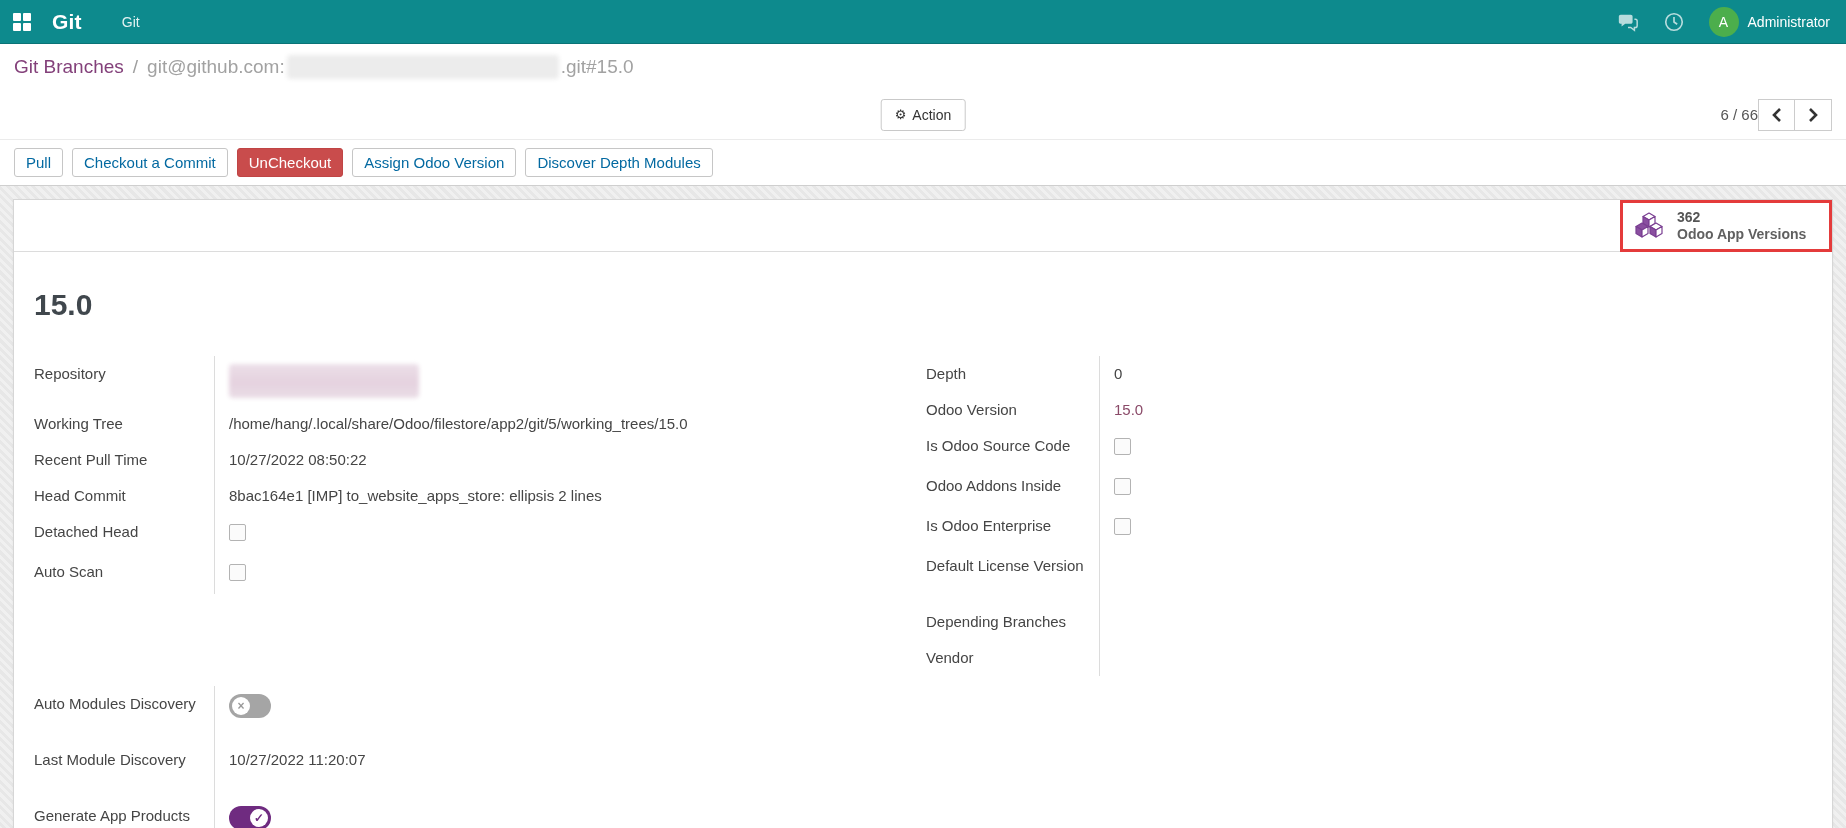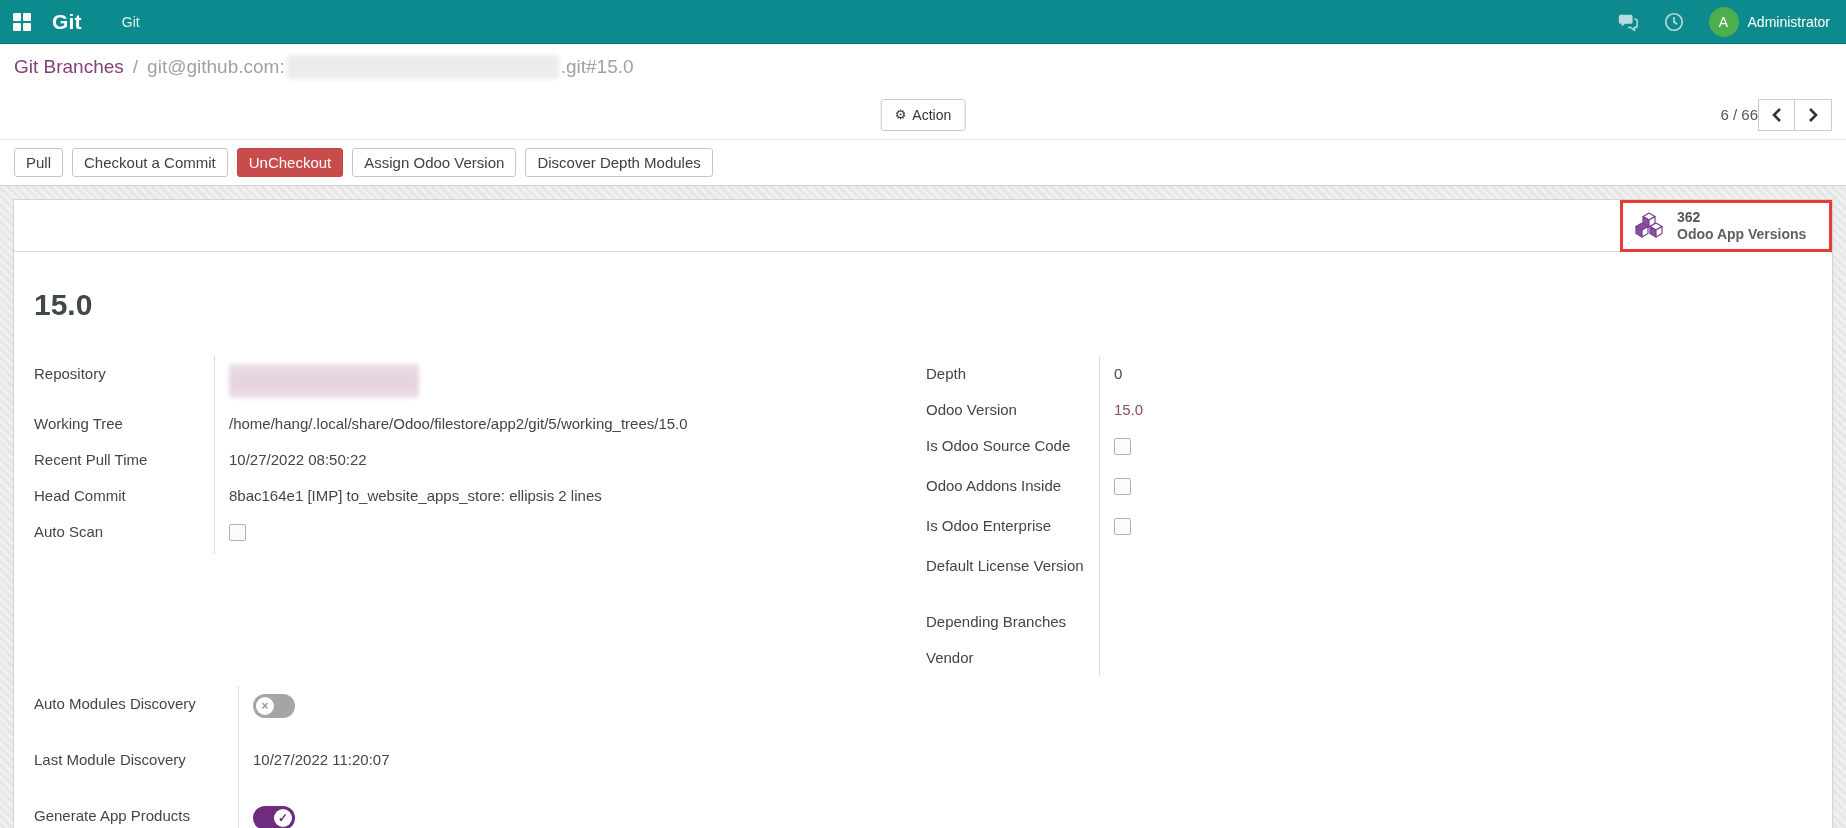--- a/index.html
+++ b/index.html
@@ -38,21 +38,21 @@
   .pager { position:absolute; right:14px; top:50%; transform:translateY(-50%); display:flex; align-items:center; }
   .pager-value { font-size:15px; color:#555; cursor:pointer; }
   .pager-btns { display:flex; }
   .pager-btn { width:37px; height:32px; border:1px solid #ccc; background:#fff; display:flex;
                align-items:center; justify-content:center; cursor:pointer; }
   .pager-btn + .pager-btn { border-left:none; }
 
   
   .statusbar { background:#fff; border-bottom:1px solid #cfcfcf; padding:8px 14px; display:flex; gap:9px; }
   .sb-btn { font-size:15px; padding:5px 11px; border:1px solid #c6c6c6; border-radius:3px;
-            background:#fff; color:#404040; cursor:pointer; white-space:nowrap; }
+            background:#fff; color:#0369a1; cursor:pointer; white-space:nowrap; }
   .sb-btn.danger { background:#c94c4c; border-color:#c04545; color:#fff; }
 
   
   .content { height:644px; background:repeating-linear-gradient(45deg,#f0f0f0 0px,#f0f0f0 3px,#e7e7e7 3px,#e7e7e7 6px);
              padding:13px 13px 0 13px; }
   .sheet { background:#fff; border:1px solid #d6d6d6; height:100%; overflow:hidden; box-shadow:0 1px 2px rgba(0,0,0,.06); }
   .sheet-top { height:52px; border-bottom:1px solid #dcdcdc; display:flex; justify-content:flex-end;font-weight:bold; }
   .stat-button { border:3px solid #e43b3b; height:52px; margin-top:0; width:212px;
                  display:flex; align-items:center; gap:12px; padding:0 10px; cursor:pointer; background:#fff; }
   .stat-texts { display:flex; flex-direction:column; line-height:17px; }
@@ -77,21 +77,21 @@
 
   .toggle { width:42px; height:24px; border-radius:12px; position:relative; display:inline-block; cursor:pointer; }
   .toggle.off { background:#a5a5a5; }
   .toggle.on  { background:#6f2b80; }
   .knob { width:18px; height:18px; background:#fff; border-radius:50%; position:absolute; top:3px;
           display:flex; align-items:center; justify-content:center; font-size:12px; font-weight:bold; }
   .toggle.off .knob { left:3px; color:#9a9a9a; }
   .toggle.on  .knob { right:3px; color:#6f2b80; }
 
   .bottom-group { margin-top:10px; width:852px; }
-  .bottom-group .row { min-height:56px;gap:24px; }
+  .bottom-group .row { min-height:56px; }
 </style>
 </head>
 <body>
 
 <div class="navbar">
   <div class="apps-btn">
     <div class="apps-grid">
         <span></span>
         <span></span>
         <span></span>
@@ -201,20 +201,24 @@
           </div>
           <div class="row">
             <div class="f-label">Recent Pull Time</div>
             <div class="f-value">10/27/2022 08:50:22</div>
           </div>
           <div class="row">
             <div class="f-label">Head Commit</div>
             <div class="f-value">8bac164e1 [IMP] to_website_apps_store: ellipsis 2 lines</div>
           </div>
           <div class="row">
+            <div class="f-label">Detached Head</div>
+            <div class="f-value"><span class="checkbox"></span></div>
+          </div>
+          <div class="row">
             <div class="f-label">Auto Scan</div>
             <div class="f-value"><span class="checkbox"></span></div>
           </div>
         </div>
 
         <div class="group right">
           <div class="row">
             <div class="f-label">Depth</div>
             <div class="f-value">0</div>
           </div>

